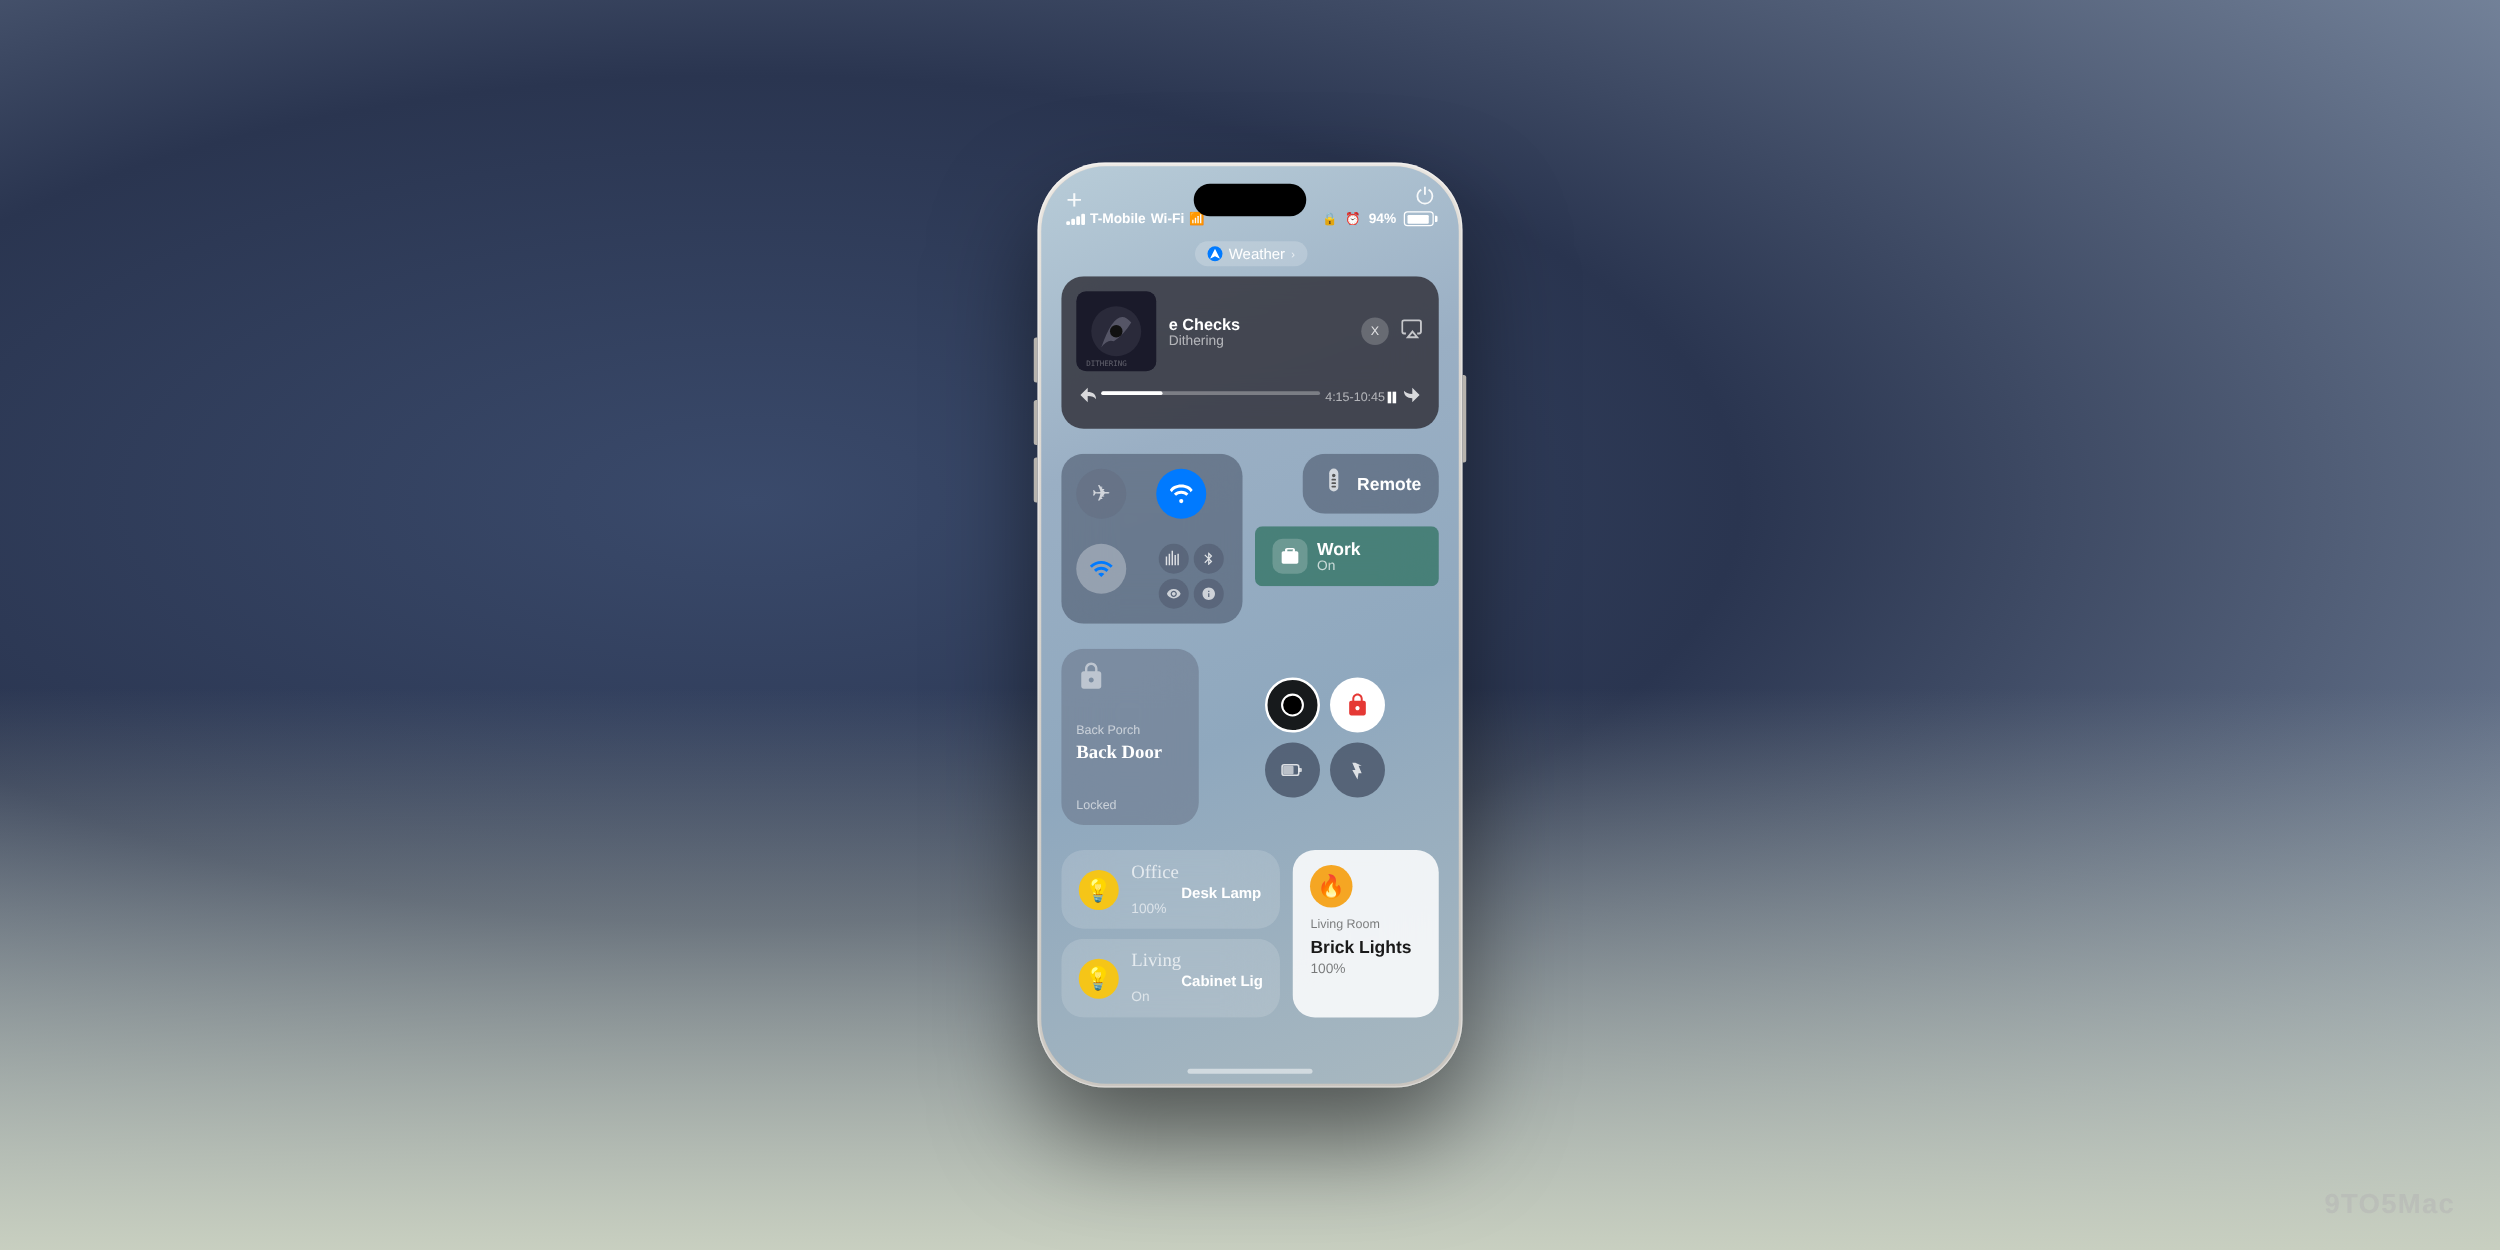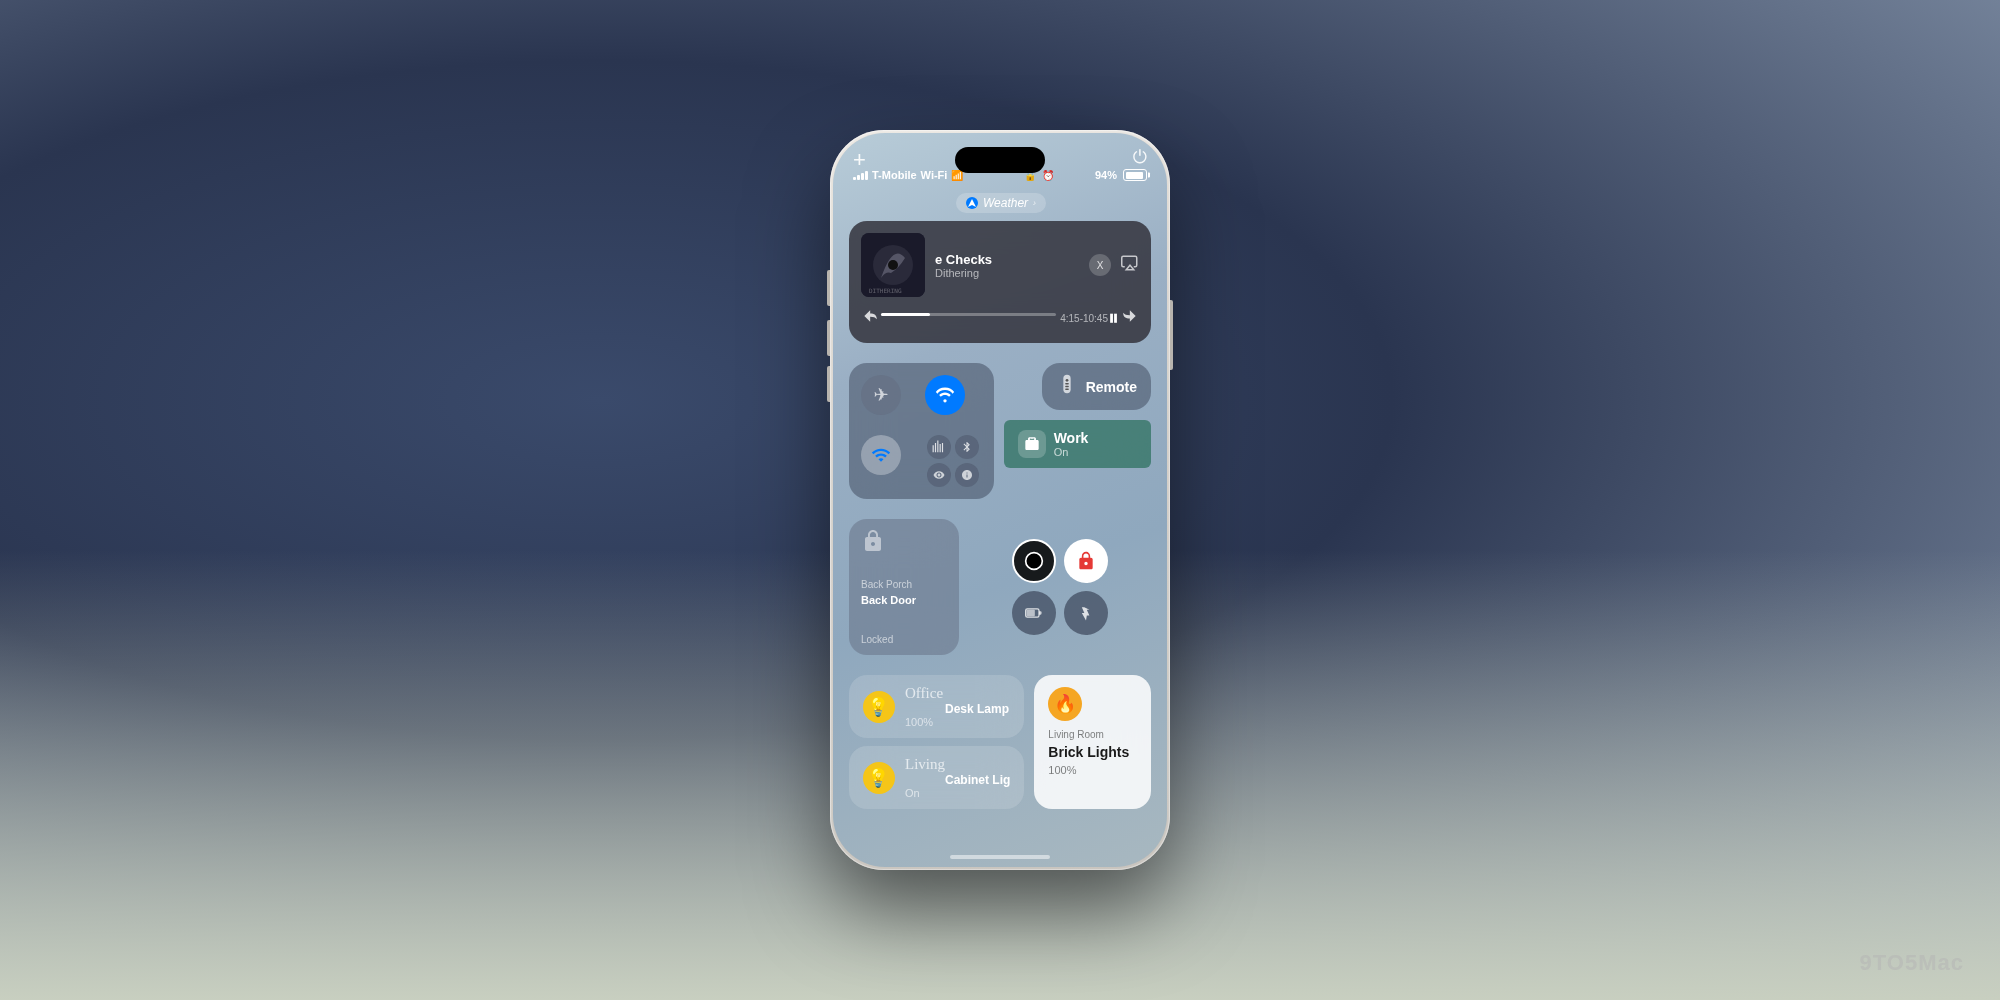--- a/index.html
+++ b/index.html
@@ -169,21 +169,20 @@
     .location-bar {
       position: absolute;
       top: 56px;
       left: 2px;
       right: 0;
       display: flex;
       align-items: flex-start;
       justify-content: center;
       gap: 6px;
       padding: 4px 0;
-      font-style: italic;
     }
 
     .location-pill {
       background: rgba(255,255,255,0.2);
       border-radius: 12px;
       padding: 3px 10px;
       display: flex;
       align-items: center;
       gap: 5px;
       font-size: 12px;
@@ -486,23 +485,24 @@
       color: rgba(255,255,255,0.5);
     }
 
     .lock-room {
       font-size: 10px;
       color: rgba(255,255,255,0.6);
       margin-top: 16px;
     }
 
     .lock-name {
-      font-size: 11px;
+      font-size: 15px;
       font-weight: 700;
       color: white;
+      font-family: Liberation Serif, serif;
     }
 
     .lock-status {
       font-size: 10px;
       color: rgba(255,255,255,0.6);
       margin-top: 24px;
     }
 
     .small-icon-btn {
       width: 44px;
@@ -676,21 +676,21 @@
           <div class="signal-bar" style="height:7px"></div>
           <div class="signal-bar" style="height:9px"></div>
         </div>
         <span>T-Mobile</span>
         <span>Wi-Fi</span>
         <span style="font-size:10px;">📶</span>
       </div>
       <div class="status-right">
         <span style="font-size:10px;color:white;">🔒</span>
         <span style="font-size:10px;color:white;">⏰</span>
-        <span style="font-size:11px;font-weight:600;color:white;margin-left:34px;">94%</span>
+        <span style="font-size:11px;font-weight:600;color:white;">94%</span>
         <div class="battery-body">
           <div class="battery-fill"></div>
         </div>
       </div>
     </div>
 
     <div class="add-btn">+</div>
     <div class="power-btn">⏻</div>
 
     <div class="location-bar">

